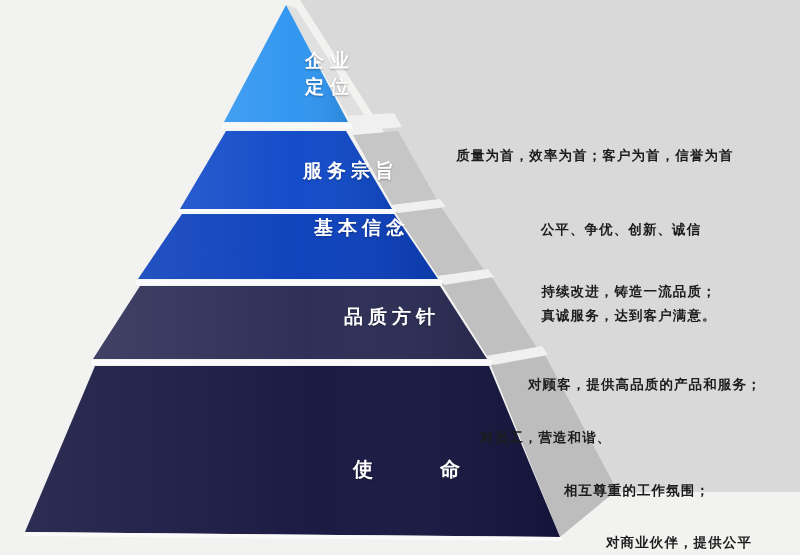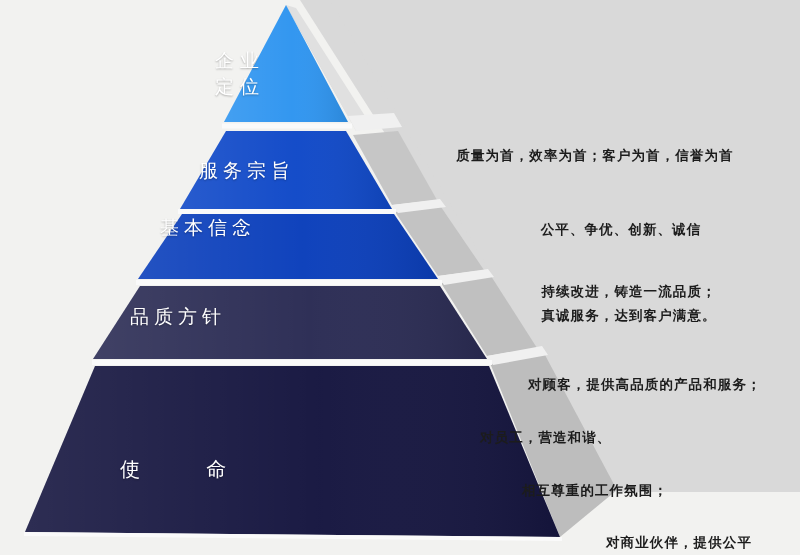--- a/index.html
+++ b/index.html
@@ -21,22 +21,22 @@
     position: absolute;
     left: 0;
     top: 0;
     width: 800px;
     height: 555px;
   }
   
   .tier-label {
     position: absolute;
     color: #ffffff;
-    font-weight: normal;
-    text-align: left;
+    font-weight: bold;
+    text-align: right;
     line-height: 1.35;
     letter-spacing: 4px;
     white-space: pre-line;
     text-shadow: 0 1px 2px rgba(0,0,0,0.30);
     pointer-events: none;
   }
   #label-tier-1 {
     left: 215px; top: 48px; width: 140px;
     font-size: 19px; letter-spacing: 6px;
   }
@@ -72,21 +72,21 @@
   #desc-2 { left: 400px; top: 144px; width: 390px; text-align: center; }
   #desc-3 { left: 452px; top: 218px; width: 338px; text-align: center; }
   #desc-4 { left: 468px; top: 280px; width: 322px; text-align: center; }
   #desc-5 {
     left: 480px; top: 345px; width: 312px;
     text-align: left; line-height: 1.95;
   }
   #desc-5 .ln { display: block; }
   #desc-5 .ln-1 { margin-left: 48px; }
   #desc-5 .ln-2 { }
-  #desc-5 .ln-3 { margin-left: 42px; }
+  #desc-5 .ln-3 { margin-left: 84px; }
   #desc-5 .ln-4 { margin-left: 86px; text-align: center; }
 </style>
 </head>
 <body>
 
 <div id="stage">
 
   <svg id="pyramid-svg" viewBox="0 0 800 555" preserveAspectRatio="none">
 
     <rect x="0" y="0" width="800" height="555" fill="#f2f2f0"></rect>

